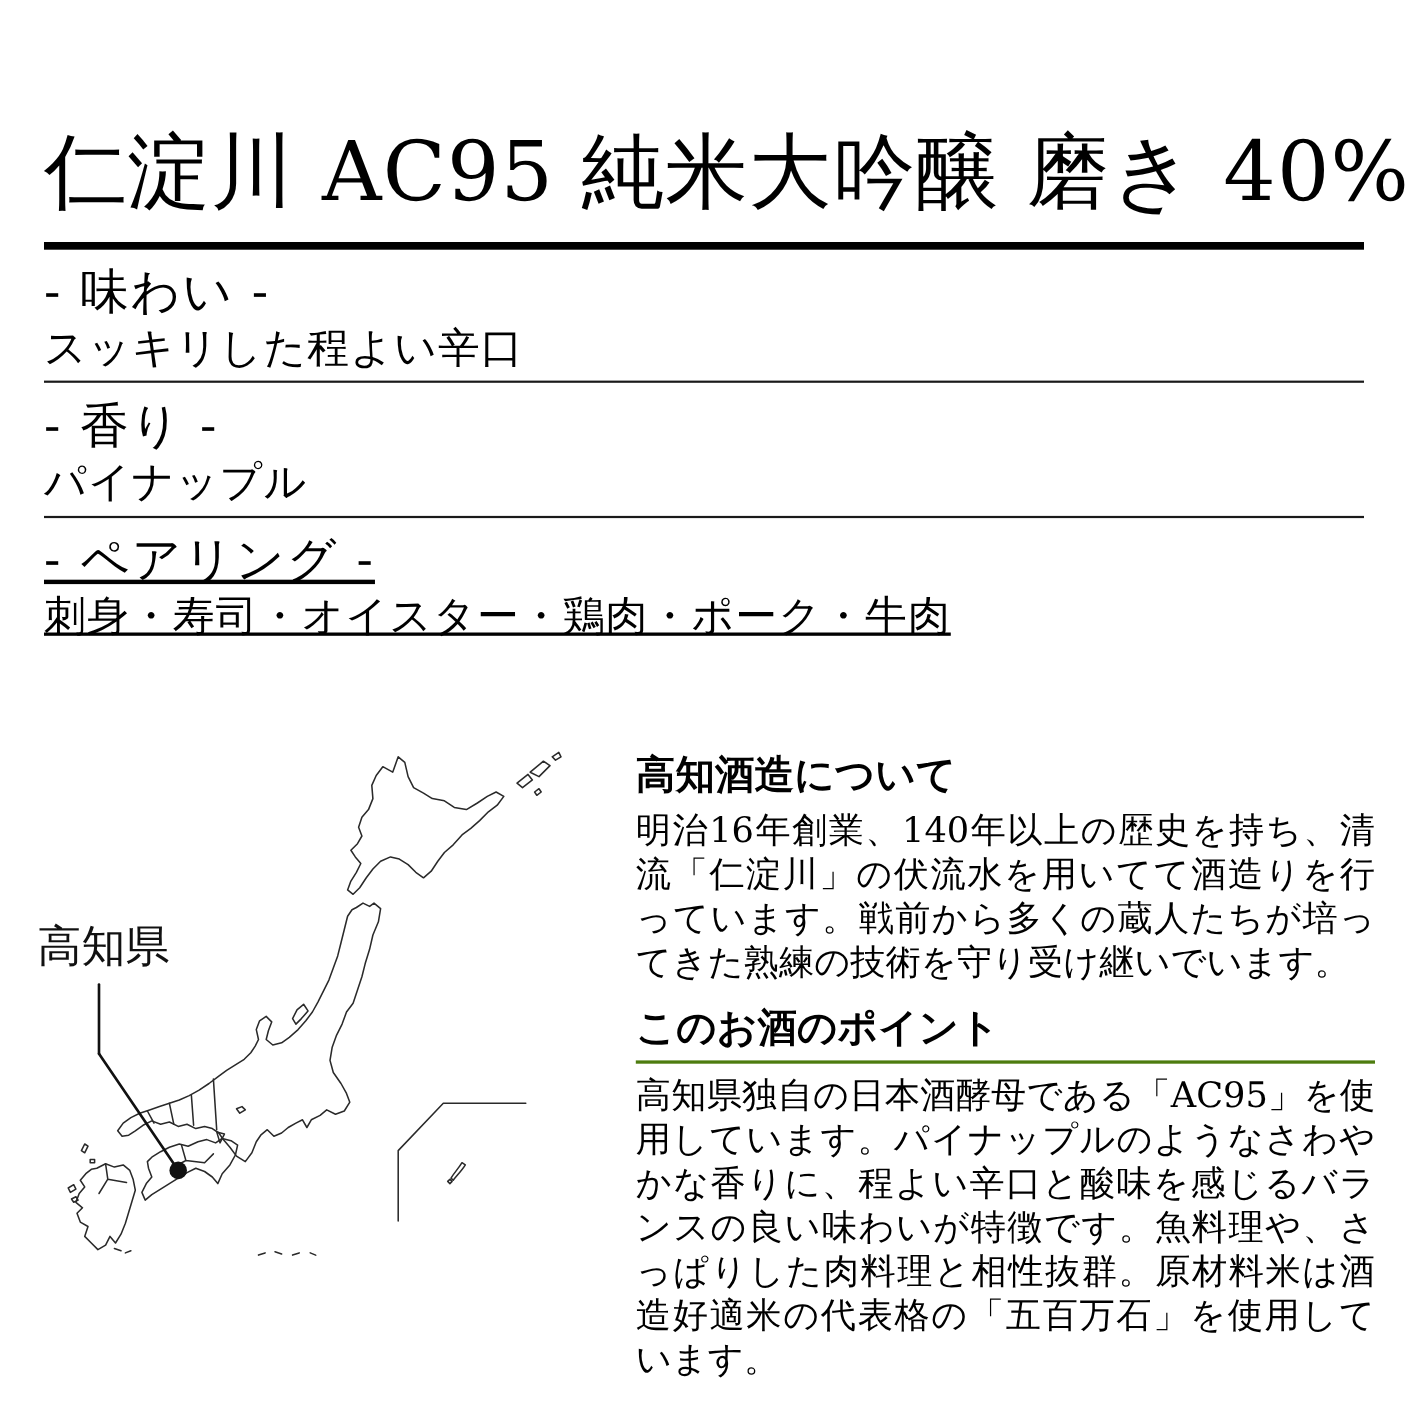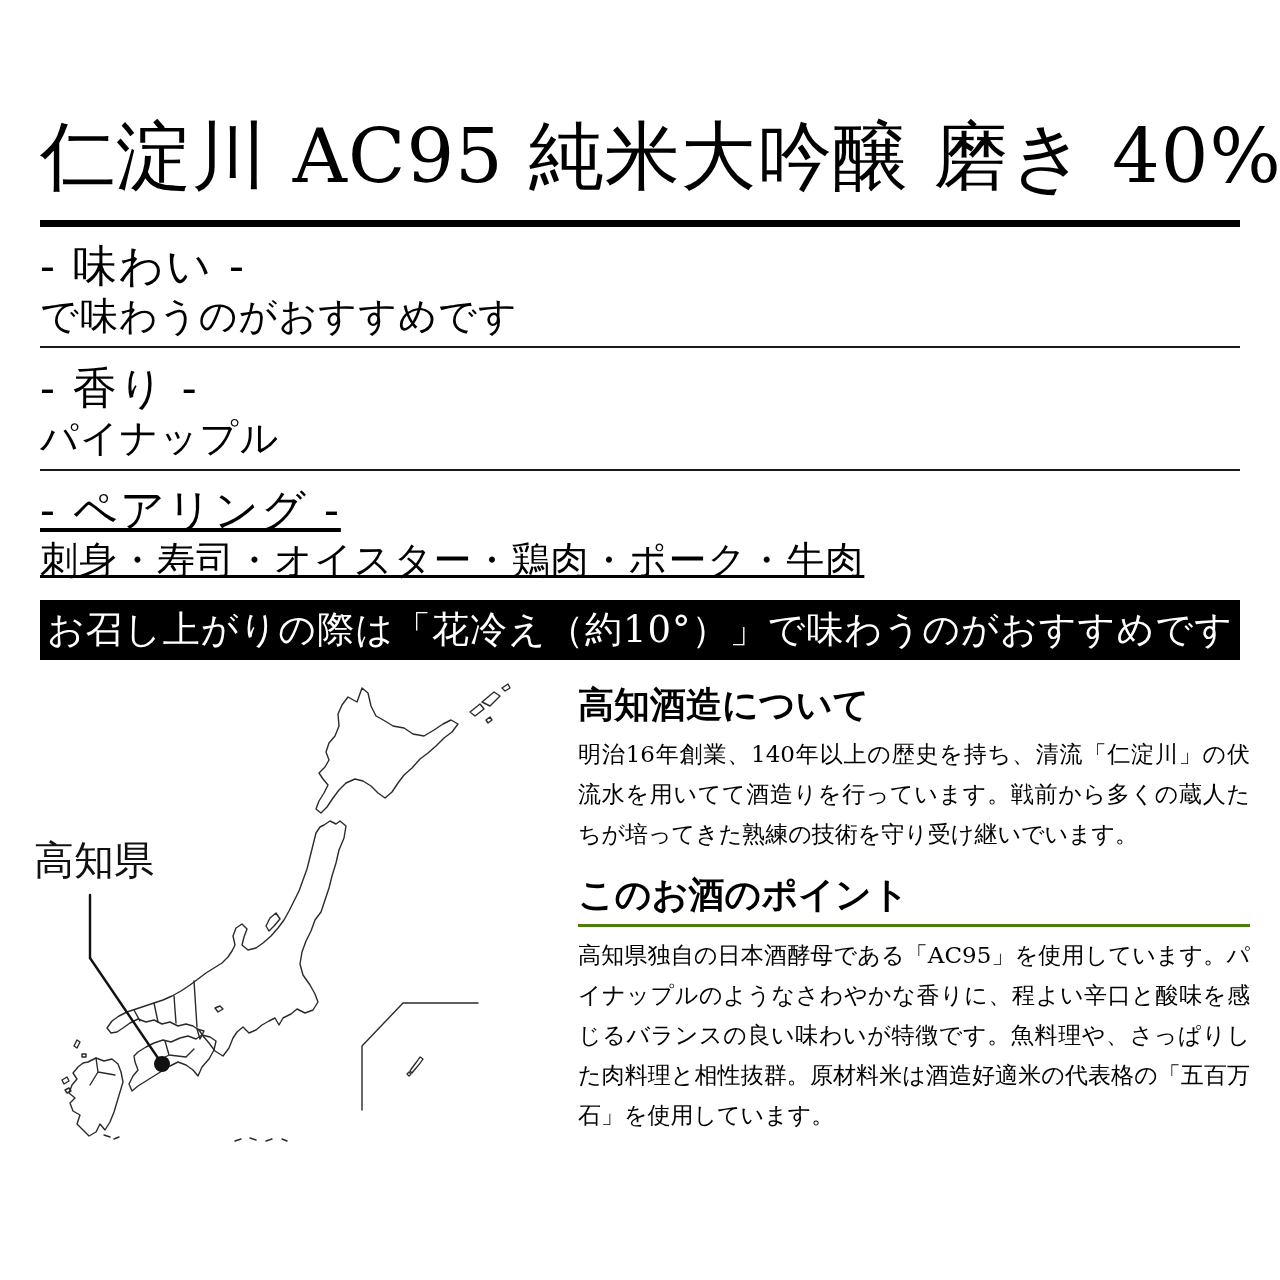--- a/index.html
+++ b/index.html
@@ -26,50 +26,49 @@
     position:absolute;left:40px;right:40px;top:600px;height:60px;
     background:#000;color:#fff;text-align:center;
     font-size:37px;line-height:60px;letter-spacing:1px;white-space:nowrap;
   }
   .map-wrap{position:absolute;left:30px;top:680px;width:540px;height:540px;}
   .map-wrap svg{display:block;width:540px;height:540px;}
   .about-col{position:absolute;left:578px;top:682px;width:672px;}
   .about-heading{font-size:36px;line-height:44px;font-weight:bold;margin:0;}
   .about-heading.underlined{border-bottom:3px solid #4d7c0f;padding-bottom:8px;}
   .about-body{
-    font-size:23px;line-height:40px;margin:8px 0 18px 0;
+    font-size:32px;line-height:40px;margin:8px 0 18px 0;
     text-align:justify;text-justify:inter-character;
   }
 </style>
 </head>
 <body>
 
 <div class="page">
 
   <div class="title">仁淀川 AC95 純米大吟醸 磨き 40%</div>
   <div class="rule-thick"></div>
 
   <div class="sect sect-1">
     <div class="sect-heading">- 味わい -</div>
-    <div class="sect-body">で味わうのがおすすめです</div>
+    <div class="sect-body">スッキリした程よい辛口</div>
   </div>
   <div class="rule-thin rule-1"></div>
 
   <div class="sect sect-2">
     <div class="sect-heading">- 香り -</div>
     <div class="sect-body">パイナップル</div>
   </div>
   <div class="rule-thin rule-2"></div>
 
   <div class="sect sect-3">
     <div class="sect-heading">- ペアリング -</div>
     <div class="sect-body">刺身・寿司・オイスター・鶏肉・ポーク・牛肉</div>
   </div>
 
-  <div class="banner">お召し上がりの際は「花冷え（約10°）」で味わうのがおすすめです</div>
 
   <div class="map-wrap">
     <svg viewBox="0 0 540 540" fill="none" stroke="#2a2a2a" stroke-width="1.4" stroke-linejoin="round" stroke-linecap="round">
       <g>
 
         <path d="M327,22 L332,8 338,13 341,26 346,36 355,41 363,46 374,48 383,54 394,56 404,50 413,44 421,40 428,44 422,52 414,58 406,66 398,73 390,79 382,88 374,95 368,103 362,112 355,118 348,113 341,106 333,101 325,99 316,103 309,110 303,118 297,127 291,133 286,129 289,121 294,113 298,105 293,99 289,93 295,87 299,80 296,72 299,63 305,56 309,46 308,34 312,25 318,17 Z"></path>
 
         <path d="M440,32 L450,24 454,29 445,36 Z"></path>
         <path d="M452,22 L464,12 470,16 460,26 Z"></path>
         <path d="M472,8 L478,4 480,8 475,11 Z"></path>

